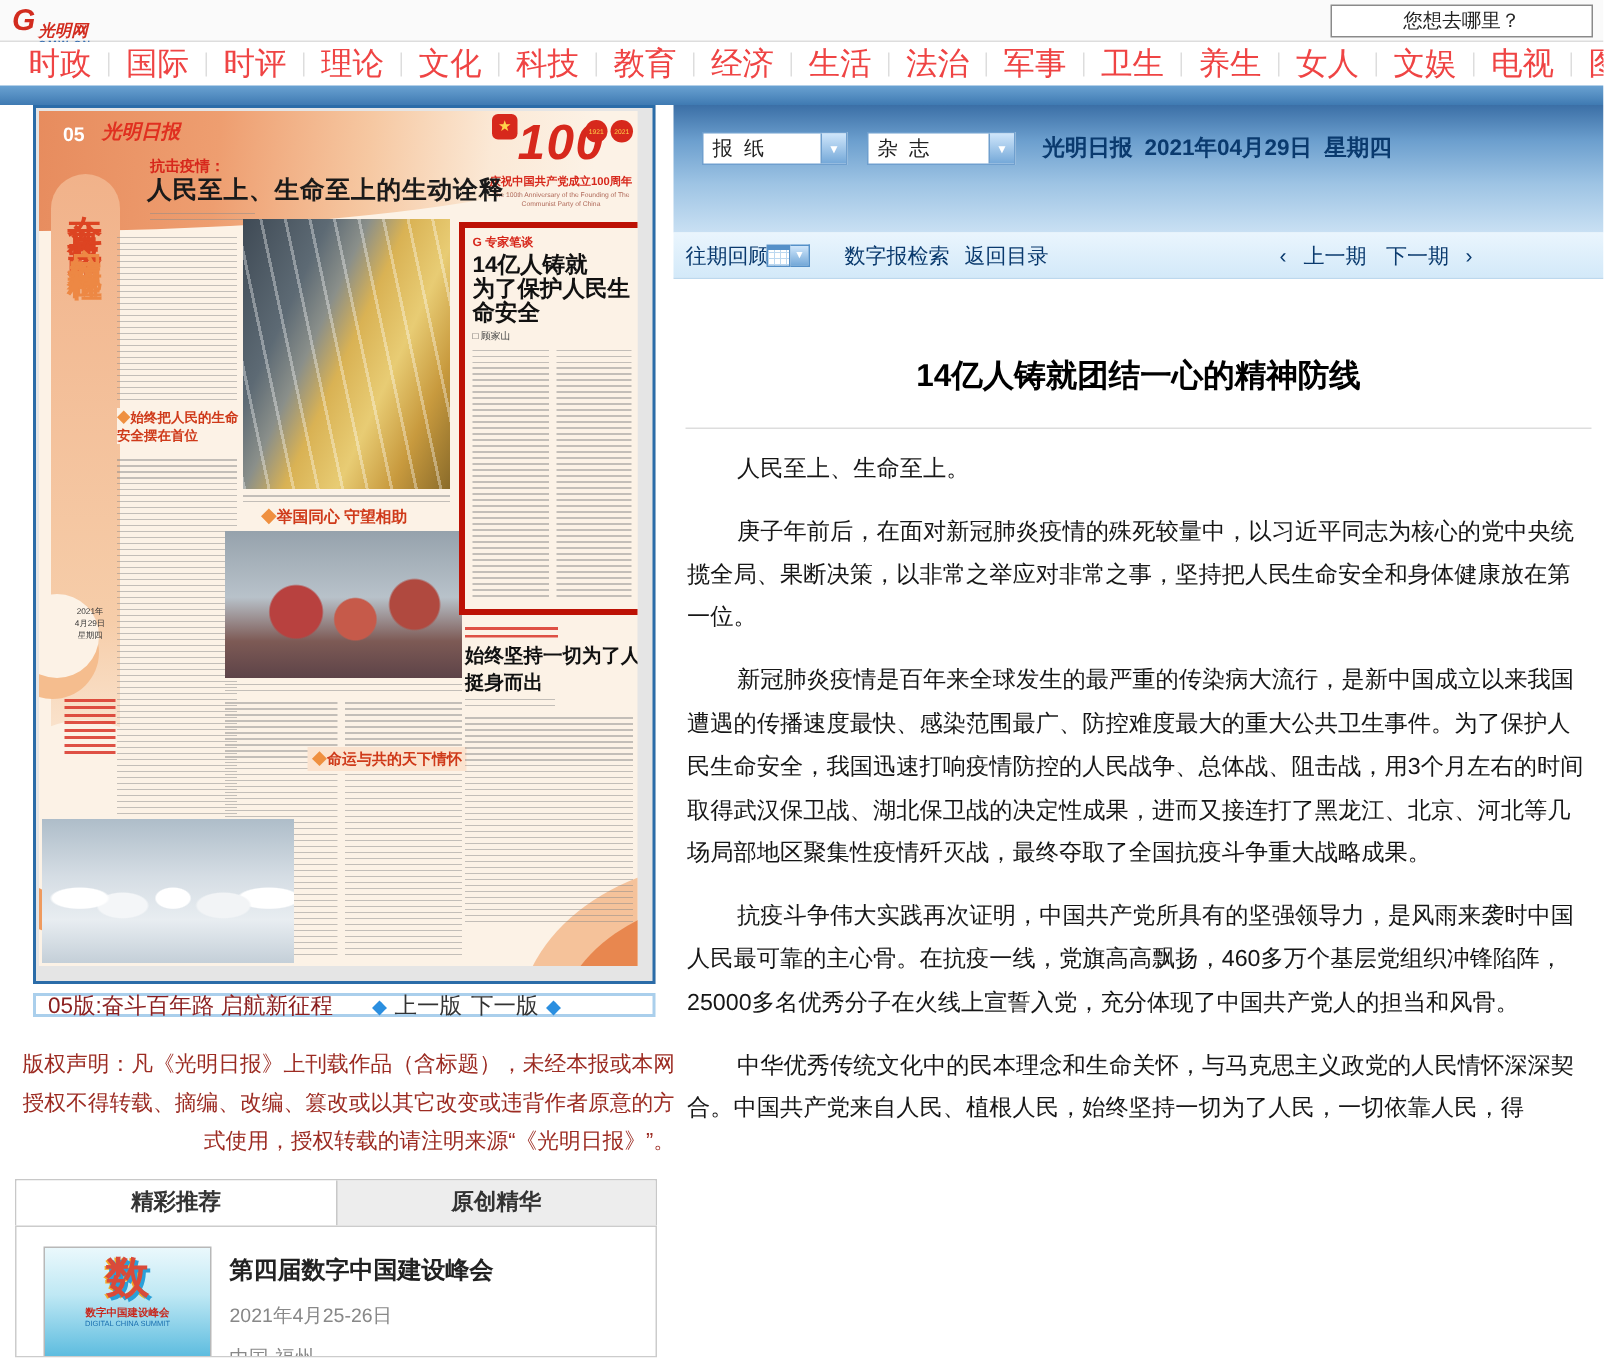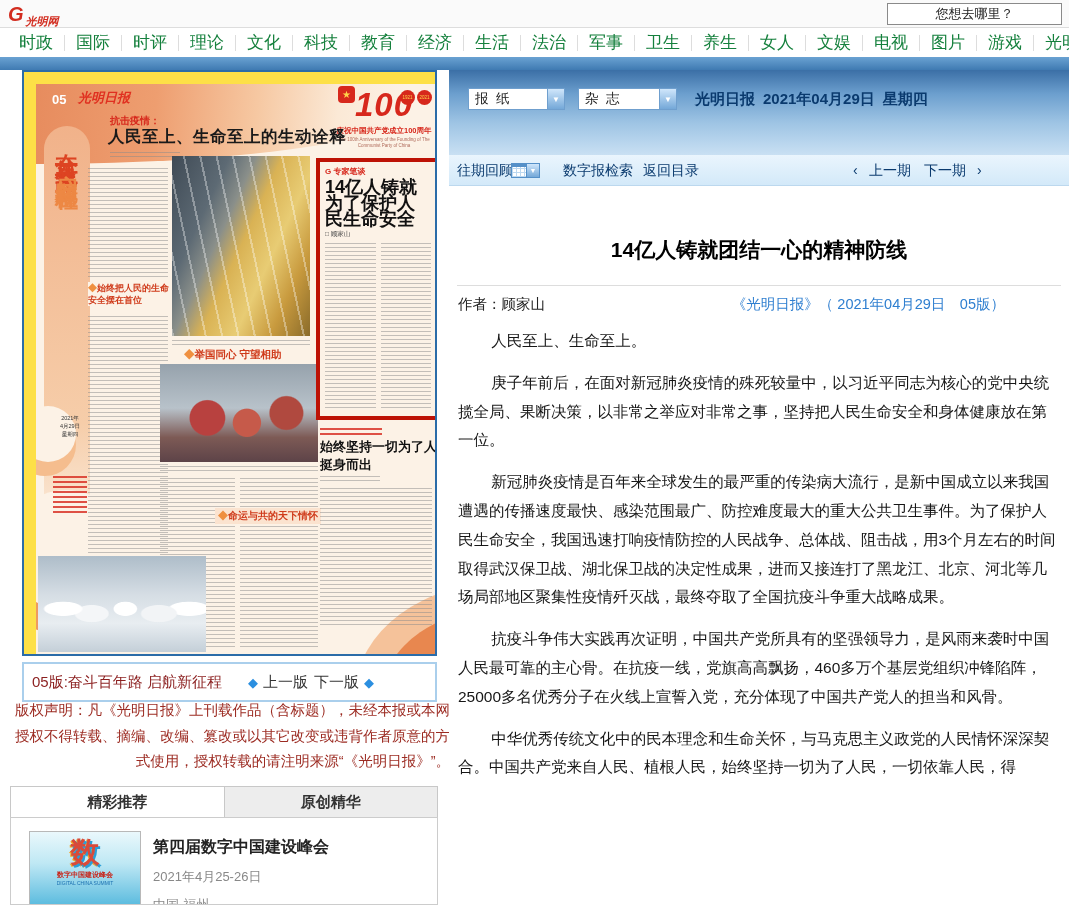--- a/index.html
+++ b/index.html
@@ -16,28 +16,28 @@
   .logo-g { color:#d22c1f; font-size:20px; font-weight:bold; font-style:italic; line-height:20px; }
   .logo-stack { display:flex; flex-direction:column; margin-left:2px;margin-top:24px; }
   .logo-name { color:#d22c1f; font-size:11px; font-style:italic; font-weight:bold; line-height:11px; }
   .logo-domain { color:#3a6fb0; font-size:7px; font-weight:bold; letter-spacing:1px; line-height:8px; }
   .top-link { color:#8b5cf6; font-size:14px; margin-left:18px; text-decoration:none; cursor:pointer;margin-top:47px; }
   #searchbox { position:absolute; right:7px; top:3px; width:175px; height:22px; border:1px solid #8a8a8a;
     background:#fff; font-size:13px; color:#222; display:flex; align-items:center; justify-content:center; cursor:pointer; }
   
   #mainnav { position:absolute; left:0; top:28px; width:1069px; height:29px; background:#fff;
     display:flex; align-items:center; padding-left:8px; list-style:none; margin:0; }
-  #mainnav li { font-size:17px; color:#15803d; padding:0 11px; border-left:1px solid #ddd; line-height:16px; cursor:pointer; white-space:nowrap; }
+  #mainnav li { font-size:21px; color:#ef4444; padding:0 11px; border-left:1px solid #ddd; line-height:16px; cursor:pointer; white-space:nowrap; }
   #mainnav li:first-child { border-left:none; }
   
   #blueband { position:absolute; left:0; top:57px; width:1069px; height:13px;
     background:linear-gradient(180deg,#6aa2d2,#3f7ab2); }
   
   #scanframe { position:absolute; left:22px; top:70px; width:415px; height:586px;
-    border:2px solid #2b6ca8; background:#fde047; padding:12px; cursor:pointer; }
+    border:2px solid #2b6ca8; background:#e5e5e5; padding:2px; cursor:pointer; }
   #scan { position:relative; width:399px; height:570px; background:#fcf2e6; overflow:hidden; }
   .swirl-band { position:absolute; left:0; top:0; width:399px; height:80px;
     background:linear-gradient(95deg,#e78c5e 0%,#ee9e70 30%,#f6c8a2 55%,#fbe9d6 75%,#fcf2e6 92%);
     border-bottom-right-radius:100% 80%; }
   .strip-left { position:absolute; left:8px; top:42px; width:46px; height:424px; border-radius:24px;
     background:linear-gradient(180deg,#f1b28a,#f6cda9 70%, rgba(246,205,169,0)); }
   .crescent { position:absolute; border-radius:50%; }
   .c1 { left:-42px; top:418px; width:132px; height:132px; background:#ef9a5e; }
   .c1i { left:-30px; top:406px; width:120px; height:120px; background:#fcf2e6; }
   .c2 { left:-22px; top:330px; width:62px; height:62px; background:#f5bd8e; }
@@ -83,27 +83,27 @@
     background:
       radial-gradient(ellipse at 15% 55%, #fff 0 9%, transparent 10%),
       radial-gradient(ellipse at 32% 60%, #f4f6f8 0 10%, transparent 11%),
       radial-gradient(ellipse at 52% 55%, #fff 0 9%, transparent 10%),
       radial-gradient(ellipse at 72% 60%, #f2f4f6 0 10%, transparent 11%),
       radial-gradient(ellipse at 90% 55%, #fff 0 9%, transparent 10%),
       linear-gradient(180deg,#aebdc9,#d5dde4 40%,#e8edf1 70%,#c4cfd8 100%); }
   .redbox { position:absolute; left:280px; top:74px; width:124px; height:262px; border:4px solid #bd1205;
     background:#fcf2e6; z-index:2; padding:4px 5px; cursor:pointer; }
   .box-logo { color:#d7281c; font-size:8px; font-weight:bold; }
-  .box-title { font-size:18px; font-weight:900; color:#111; line-height:16px; margin-top:2px; }
+  .box-title { font-size:15px; font-weight:900; color:#111; line-height:16px; margin-top:2px; }
   .box-author { font-size:6.5px; color:#444; margin-top:3px; }
   .box-cols { display:flex; gap:5px; margin-top:4px; }
   .box-col { width:50%; height:166px; background:repeating-linear-gradient(to bottom,#8a8a8a 0,#8a8a8a 1px,transparent 1px,transparent 4px); opacity:.5; }
   .b2-title { position:absolute; left:284px; font-size:13px; font-weight:900; color:#111; white-space:nowrap; z-index:1; }
   
-  #pagebar { position:absolute; left:22px; top:662px; width:415px; height:40px; border:2px solid #aacfec;
+  #pagebar { position:absolute; left:22px; top:662px; width:415px; height:16px; border:2px solid #aacfec;
     background:#fff; display:flex; align-items:center; padding:0 8px; }
   #pagebar .pb-label { color:#8b1f1f; font-size:15px; }
   #pagebar .dia { color:#2b8fe0; font-size:13px; margin:0 2px; }
   #pagebar .pb-link { color:#333; font-size:15px; margin:0 3px; cursor:pointer; }
   .pb-gap { width:24px; }
   
   #copyright { position:absolute; left:12px; top:698px; width:438px; color:#9c2b22; font-size:14.5px; line-height:25.5px;text-align:right; }
   
   #tabbar { position:absolute; left:10px; top:786px; width:428px; height:31px; display:flex; border:1px solid #c8c8c8; border-bottom:none; }
   .tab { flex:1; text-align:center; line-height:29px; font-size:15px; font-weight:bold; color:#333; cursor:pointer; }
@@ -331,24 +331,20 @@
   <span class="ti t-back">返回目录</span>
   <span class="ti t-prevarr">‹</span>
   <span class="ti t-prev">上一期</span>
   <span class="ti t-next">下一期</span>
   <span class="ti t-nextarr">›</span>
 </div>
 
 <div id="article">
   <div class="a-title">14亿人铸就团结一心的精神防线</div>
   <div class="a-divider"></div>
-  <div class="a-meta">
-    <span class="a-author"><span>作者：</span><span>顾家山</span></span>
-    <span class="a-source">《光明日报》（ 2021年04月29日　05版）</span>
-  </div>
   <div class="a-body">
       <p>人民至上、生命至上。</p>
       <p>庚子年前后，在面对新冠肺炎疫情的殊死较量中，以习近平同志为核心的党中央统揽全局、果断决策，以非常之举应对非常之事，坚持把人民生命安全和身体健康放在第一位。</p>
       <p>新冠肺炎疫情是百年来全球发生的最严重的传染病大流行，是新中国成立以来我国遭遇的传播速度最快、感染范围最广、防控难度最大的重大公共卫生事件。为了保护人民生命安全，我国迅速打响疫情防控的人民战争、总体战、阻击战，用3个月左右的时间取得武汉保卫战、湖北保卫战的决定性成果，进而又接连打了黑龙江、北京、河北等几场局部地区聚集性疫情歼灭战，最终夺取了全国抗疫斗争重大战略成果。</p>
       <p>抗疫斗争伟大实践再次证明，中国共产党所具有的坚强领导力，是风雨来袭时中国人民最可靠的主心骨。在抗疫一线，党旗高高飘扬，460多万个基层党组织冲锋陷阵，25000多名优秀分子在火线上宣誓入党，充分体现了中国共产党人的担当和风骨。</p>
       <p>中华优秀传统文化中的民本理念和生命关怀，与马克思主义政党的人民情怀深深契合。中国共产党来自人民、植根人民，始终坚持一切为了人民，一切依靠人民，得</p>
     </div>
 </div>
 
 </body></html>

